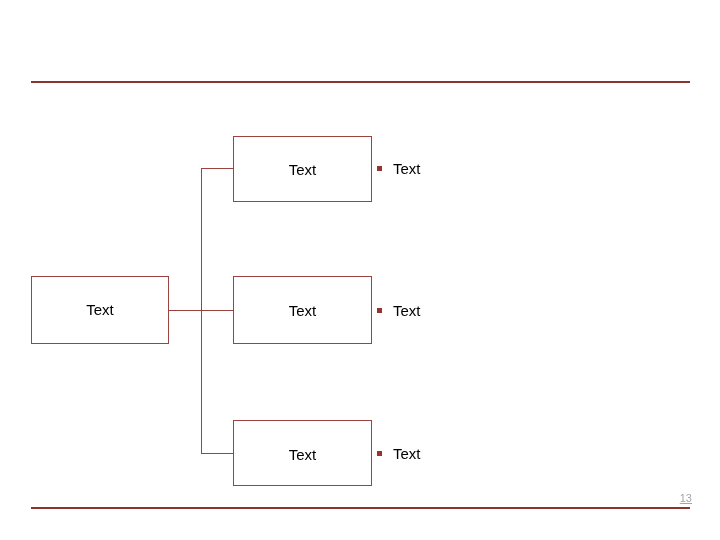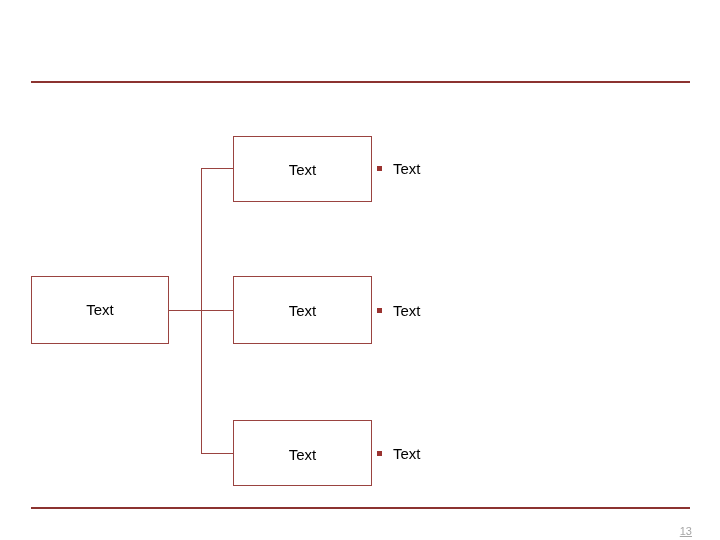--- a/index.html
+++ b/index.html
@@ -101,21 +101,21 @@
   .bullet-text {
     font-size: 15px;
     color: #000000;
     line-height: 1;
   }
 
   
   .page-number {
     position: absolute;
     right: 28px;
-    top: 526px;
+    top: 493px;
     font-size: 11px;
     color: #A6A6A6;
     line-height: 1;
     text-decoration: underline;
   }
 </style>
 </head>
 <body>
 
 <div id="slide">

